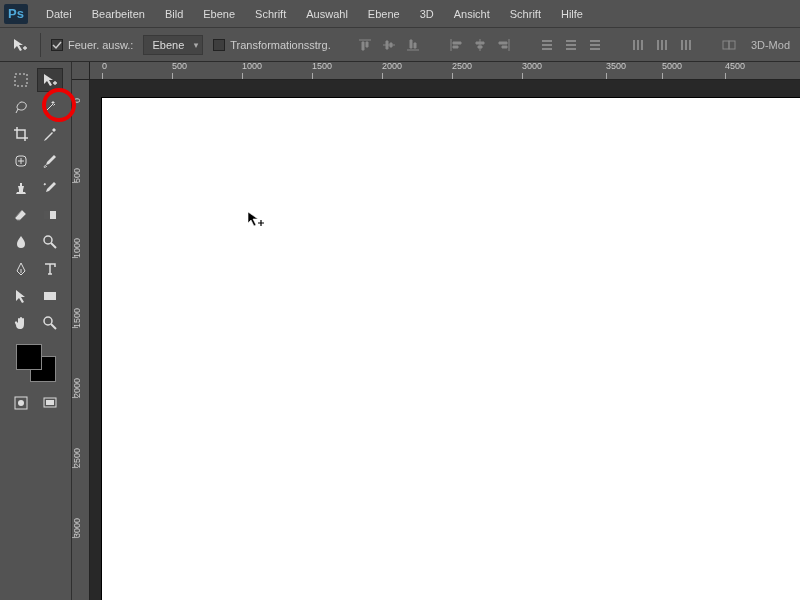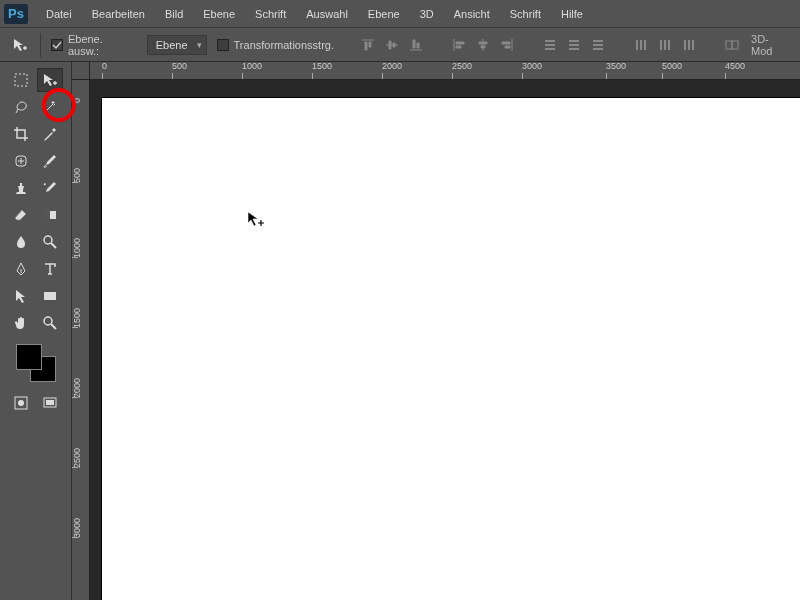--- a/index.html
+++ b/index.html
@@ -74,21 +74,21 @@
         <path d="M11 11 L15 11 M13 9 L13 13" stroke="#ddd" stroke-width="1.3"></path>
       </svg>
   </div>
   <div class="sep"></div>
   <div class="chk">
     <div class="chk-box">
       <svg width="10" height="10">
           <path d="M1 5 L4 8 L9 2" stroke="#ccc" stroke-width="1.5" fill="none"></path>
         </svg>
     </div>
-    <span>Ebene. ausw.:</span>
+    <span>Feuer. ausw.:</span>
   </div>
   <div class="dropdown">Ebene</div>
   <div class="chk">
     <div class="chk-box"></div>
     <span>Transformationsstrg.</span>
   </div>
   <div class="align-cluster">
     <div class="a">
         <svg width="14" height="14">
           <path d="M1 2h12M4 4h2v8h-2zM8 4h2v5h-2z" stroke="#888" fill="#888"></path>

